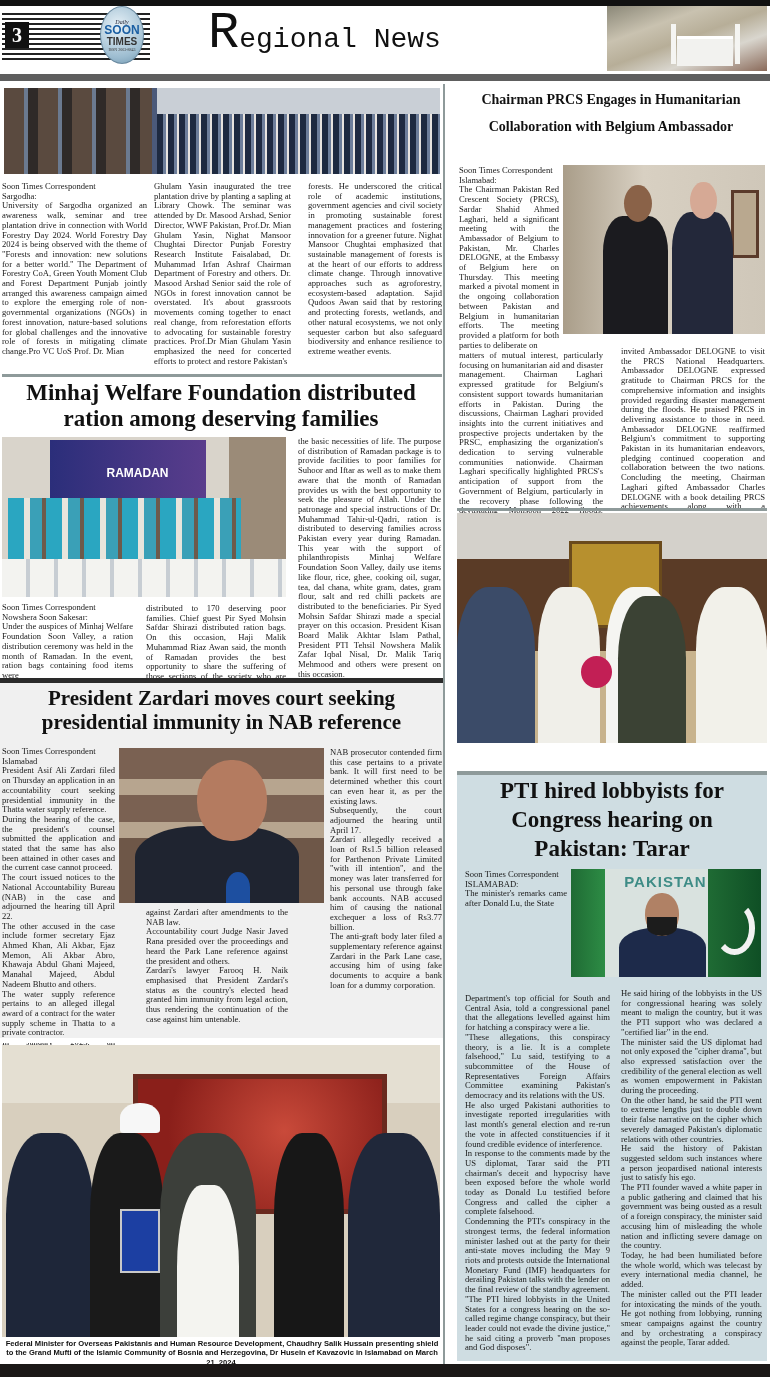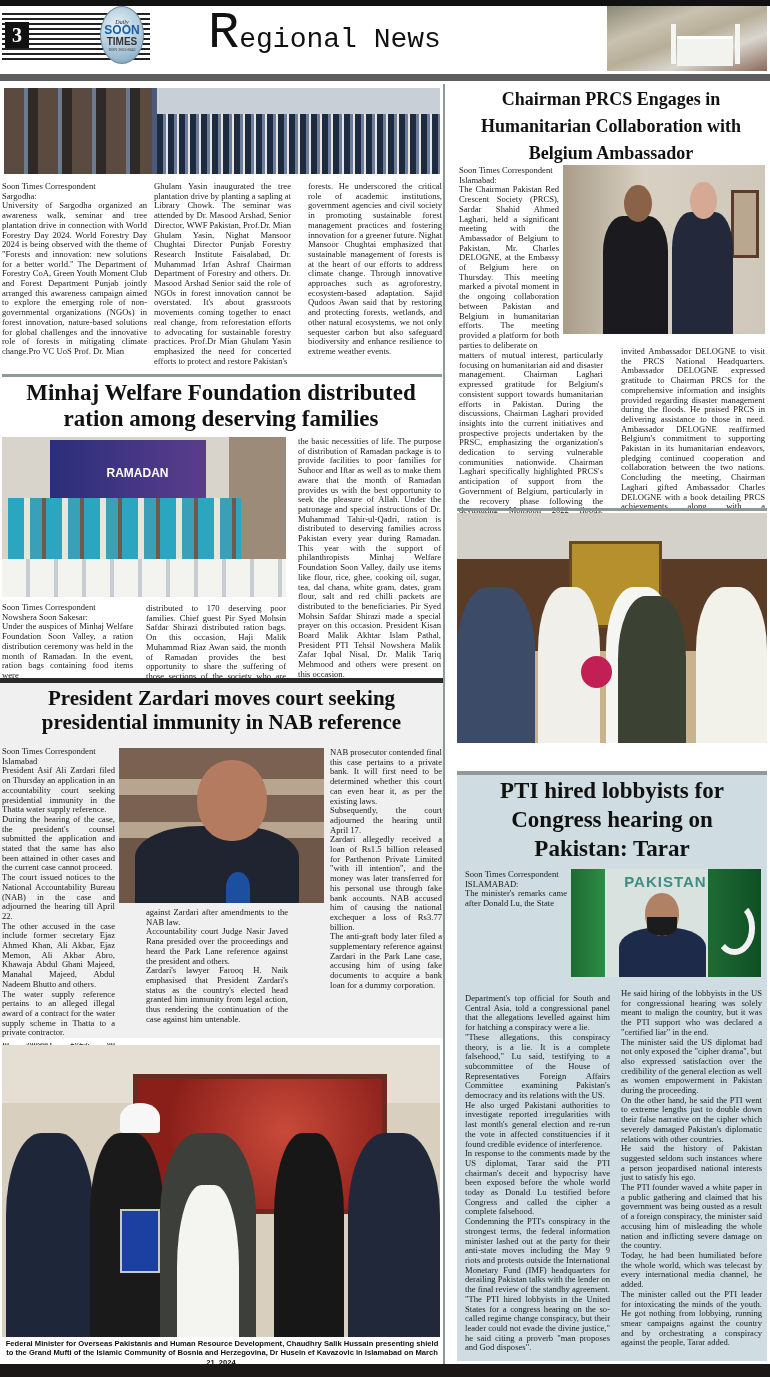--- a/index.html
+++ b/index.html
@@ -133,21 +133,21 @@
 <div class="abs" style="left:2px; top:182px; width:145px;">
   <div class="byline">Soon Times Correspondent</div>
   <div class="byline">Sargodha:</div>
   <div class="body-text">University of Sargodha organized an awareness walk, seminar and tree plantation drive in connection with World Forestry Day 2024. World Forestry Day 2024 is being observed with the theme of "Forests and innovation: new solutions for a better world." The Department of Forestry CoA, Green Youth Moment Club and Forest Department Punjab jointly arranged this awareness campaign aimed to explore the emerging role of non-governmental organizations (NGOs) in forest innovation, nature-based solutions for global challenges and the innovative role of forests in mitigating climate change.Pro VC UoS Prof. Dr. Mian</div>
 </div>
 <div class="abs body-text" style="left:154px; top:182px; width:137px;">Ghulam Yasin inaugurated the tree plantation drive by planting a sapling at Library Chowk. The seminar was attended by Dr. Masood Arshad, Senior Director, WWF Pakistan, Prof.Dr. Mian Ghulam Yasin, Nighat Mansoor Chughtai Director Punjab Forestry Research Institute Faisalabad, Dr. Muhammad Irfan Ashraf Chairman Department of Forestry and others. Dr. Masood Arshad Senior said the role of NGOs in forest innovation cannot be overstated. It's about grassroots movements coming together to enact real change, from reforestation efforts to advocating for sustainable forestry practices. Prof.Dr Mian Ghulam Yasin emphasized the need for concerted efforts to protect and restore Pakistan's</div>
 <div class="abs body-text" style="left:308px; top:182px; width:134px;">forests. He underscored the critical role of academic institutions, government agencies and civil society in promoting sustainable forest management practices and fostering innovation for a greener future. Nighat Mansoor Chughtai emphasized that sustainable management of forests is at the heart of our efforts to address climate change. Through innovative approaches such as agroforestry, ecosystem-based adaptation. Sajid Qudoos Awan said that by restoring and protecting forests, wetlands, and other natural ecosystems, we not only sequester carbon but also safeguard biodiversity and enhance resilience to extreme weather events.</div>
 <div class="abs rule" style="left:2px; top:374px; width:440px; height:3px;"></div>
 <div class="abs right-edge" style="top:84px; height:1280px; left:443px; width:2px;"></div>
 
-<div class="abs headline" style="left:452px; top:86px; width:318px; font-size:18px; line-height:27px;">Chairman PRCS Engages in Humanitarian Collaboration with Belgium Ambassador</div>
+<div class="abs headline" style="left:452px; top:86px; width:318px; font-size:14px; line-height:27px;">Chairman PRCS Engages in Humanitarian Collaboration with Belgium Ambassador</div>
 <div class="abs" style="left:459px; top:166px; width:100px;">
   <div class="byline">Soon Times Correspondent</div>
   <div class="byline">Islamabad:</div>
   <div class="body-text">The Chairman Pakistan Red Crescent Society (PRCS), Sardar Shahid Ahmed Laghari, held a significant meeting with the Ambassador of Belgium to Pakistan, Mr. Charles DELOGNE, at the Embassy of Belgium here on Thursday. This meeting marked a pivotal moment in the ongoing collaboration between Pakistan and Belgium in humanitarian efforts. The meeting provided a platform for both parties to deliberate on</div>
 </div>
 <div class="abs photo ph-prcs" style="left:563px; top:165px; width:202px; height:169px;">
   <div class="frame"></div>
     <div class="man1"></div>
     <div class="man2"></div>
     <div class="head1"></div>
@@ -193,21 +193,21 @@
   <div class="suit"></div>
     <div class="head"></div>
     <div class="mic"></div>
 </div>
 <div class="abs body-text" id="zardari-col2" style="left:146px; top:908px; width:142px;">
     <p>against Zardari after amendments to the NAB law.</p>
     <p>Accountability court Judge Nasir Javed Rana presided over the proceedings and heard the Park Lane reference against the president and others.</p>
     <p>Zardari's lawyer Farooq H. Naik emphasised that President Zardari's status as the country's elected head granted him immunity from legal action, thus rendering the continuation of the case against him untenable.</p>
   </div>
 <div class="abs body-text" id="zardari-col3" style="left:330px; top:748px; width:112px;">
-    <p>NAB prosecutor contended final this case pertains to a private bank. It will first need to be determined whether this court can even hear it, as per the existing laws.</p>
+    <p>NAB prosecutor contended firm this case pertains to a private bank. It will first need to be determined whether this court can even hear it, as per the existing laws.</p>
     <p>Subsequently, the court adjourned the hearing until April 17.</p>
     <p>Zardari allegedly received a loan of Rs1.5 billion released for Parthenon Private Limited "with ill intention", and the money was later transferred for his personal use through fake bank accounts. NAB accused him of causing the national exchequer a loss of Rs3.77 billion.</p>
     <p>The anti-graft body later filed a supplementary reference against Zardari in the Park Lane case, accusing him of using fake documents to acquire a bank loan for a dummy corporation.</p>
   </div>
 
 <div class="abs" style="left:0; top:1038px; width:443px; height:5px; background:#ffffff;"></div>
 <div class="abs photo ph-mufti" style="left:2px; top:1045px; width:438px; height:292px;">
   <div class="frame"></div>
   <div class="p p1"></div>
     <div class="p p2"></div>

